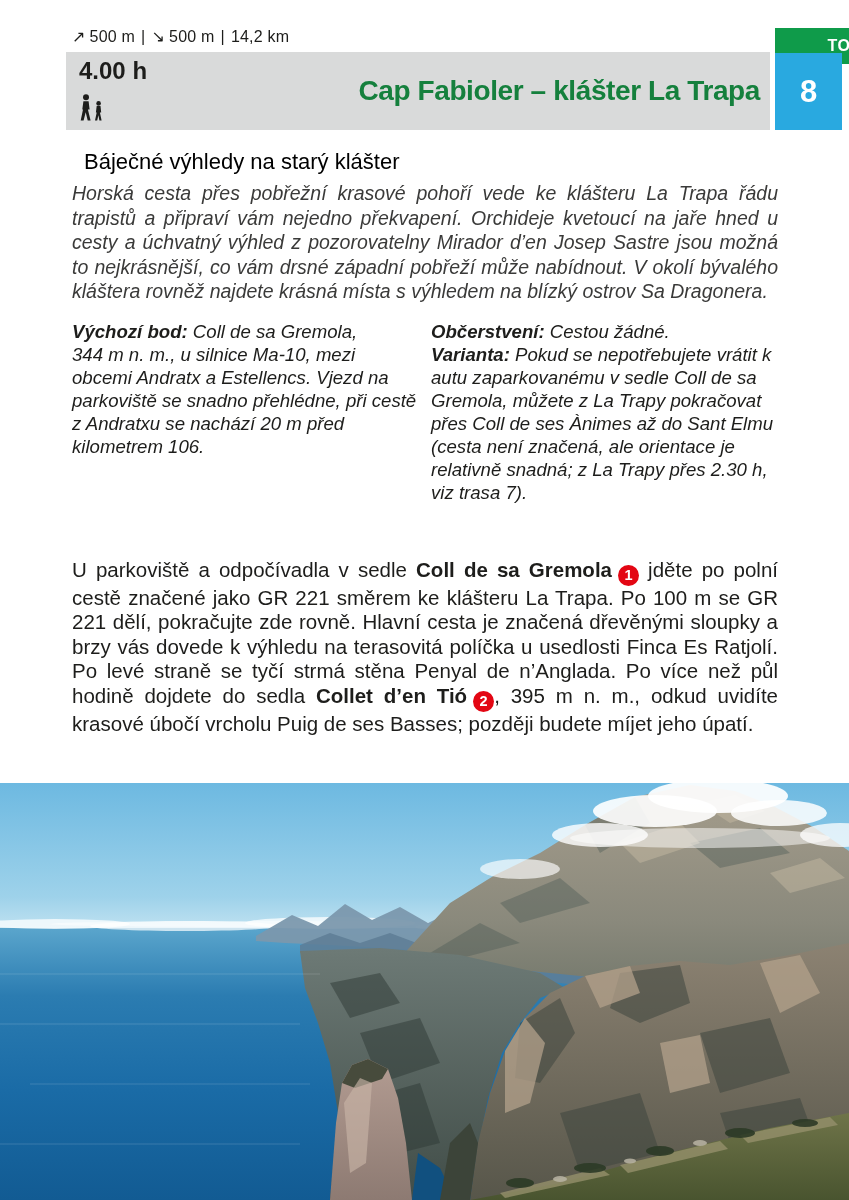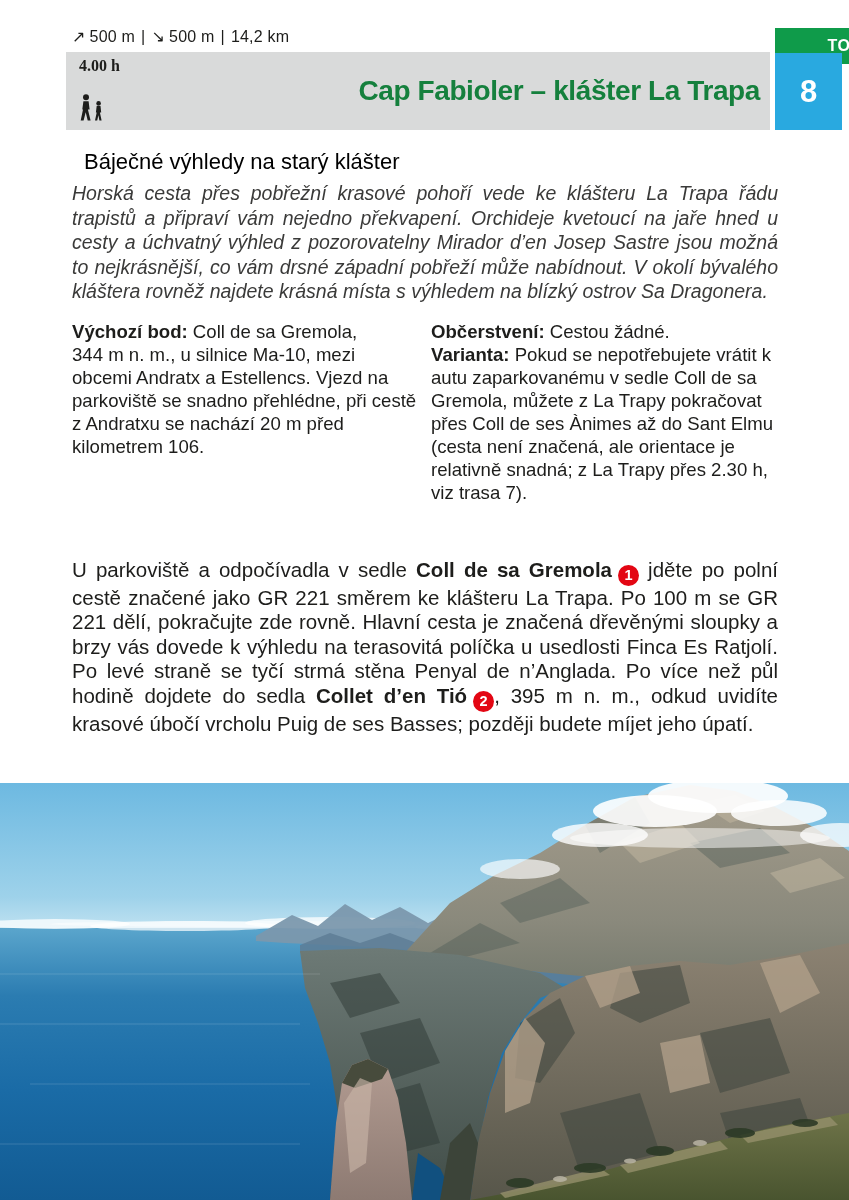--- a/index.html
+++ b/index.html
@@ -6,21 +6,21 @@
   .page{
     position:relative; width:849px; height:1200px; background:#ffffff;
     font-family:"Liberation Sans","DejaVu Sans",sans-serif; color:#1d1d1b; overflow:hidden;
   }
   
   .stats{position:absolute; left:72px; top:27px; font-size:16px; color:#1d1d1b; letter-spacing:.2px;}
   .stats span{margin-right:4px;}
   .stats .sep{margin:0 6px 0 2px;}
   
   .header-bar{position:absolute; left:66px; top:52px; width:704px; height:78px; background:#d9dada;}
-  .duration{position:absolute; left:13px; top:5px; font-size:16px; font-weight:bold; color:#1d1d1b;font-family:Liberation Serif, serif;}
+  .duration{position:absolute; left:13px; top:5px; font-size:24px; font-weight:bold; color:#1d1d1b;}
   .hikers{position:absolute; left:12px; bottom:5px;}
   .route-title{
     position:absolute; right:10px; top:50%; transform:translateY(-50%);
     font-size:28px; font-weight:bold; letter-spacing:-0.4px; white-space:nowrap; color:#15803d;
   }
   .top-badge{
     position:absolute; left:775px; top:28px; width:67px; height:36px; background:#0f9b4a;
     color:#fff; font-weight:bold; font-size:16px; display:flex; align-items:center; justify-content:center;
     letter-spacing:.5px;
     padding-left:36px;
@@ -29,21 +29,21 @@
     position:absolute; left:775px; top:53px; width:67px; height:77px; background:#29a9e0;
     color:#fff; font-weight:bold; font-size:31px; display:flex; align-items:center; justify-content:center;
   }
   .section-heading{position:absolute; left:84px; top:149px; font-size:22px; font-weight:normal; color:#000000;}
   .intro{
     position:absolute; left:72px; top:181px; width:706px;
     font-size:19.5px; line-height:24.6px; font-style:italic; color:#3a3a39; text-align:justify;
   }
   .info-cols{
     position:absolute; left:72px; top:320px; width:706px; display:flex; gap:12px;
-    font-size:18.6px; line-height:23px; color:#1d1d1b;
+    font-size:18.6px; line-height:23px; color:#1d1d1b;font-style:italic;
   }
   .info-col{flex:1 1 0; text-align:left;}
   .info-item span{white-space:pre-line;}
   .info-item b{color:#1d1d1b;}
   .route-text-block{
     position:absolute; left:72px; top:558px; width:706px;
     font-size:20.5px; line-height:24.4px; text-align:justify; color:#1d1d1b;
   }
   .marker{
     display:inline-block; width:21px; height:21px; border-radius:50%;

